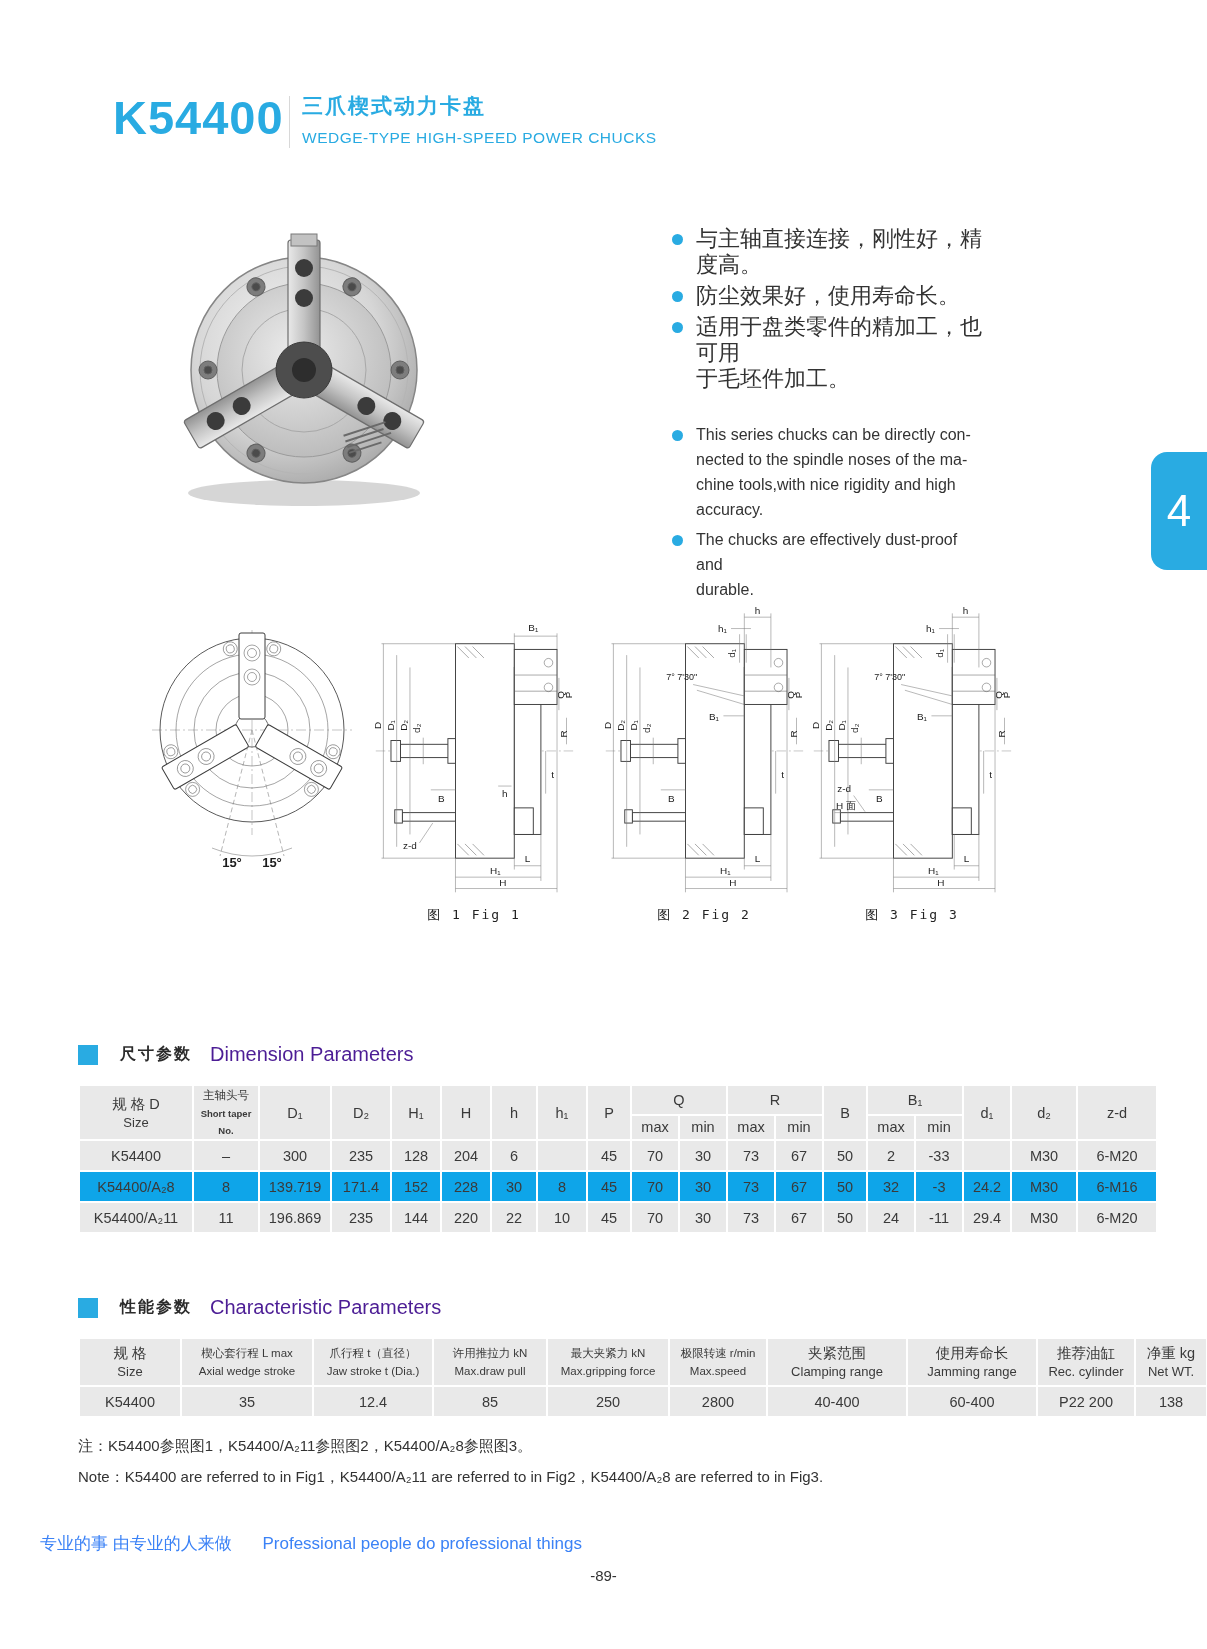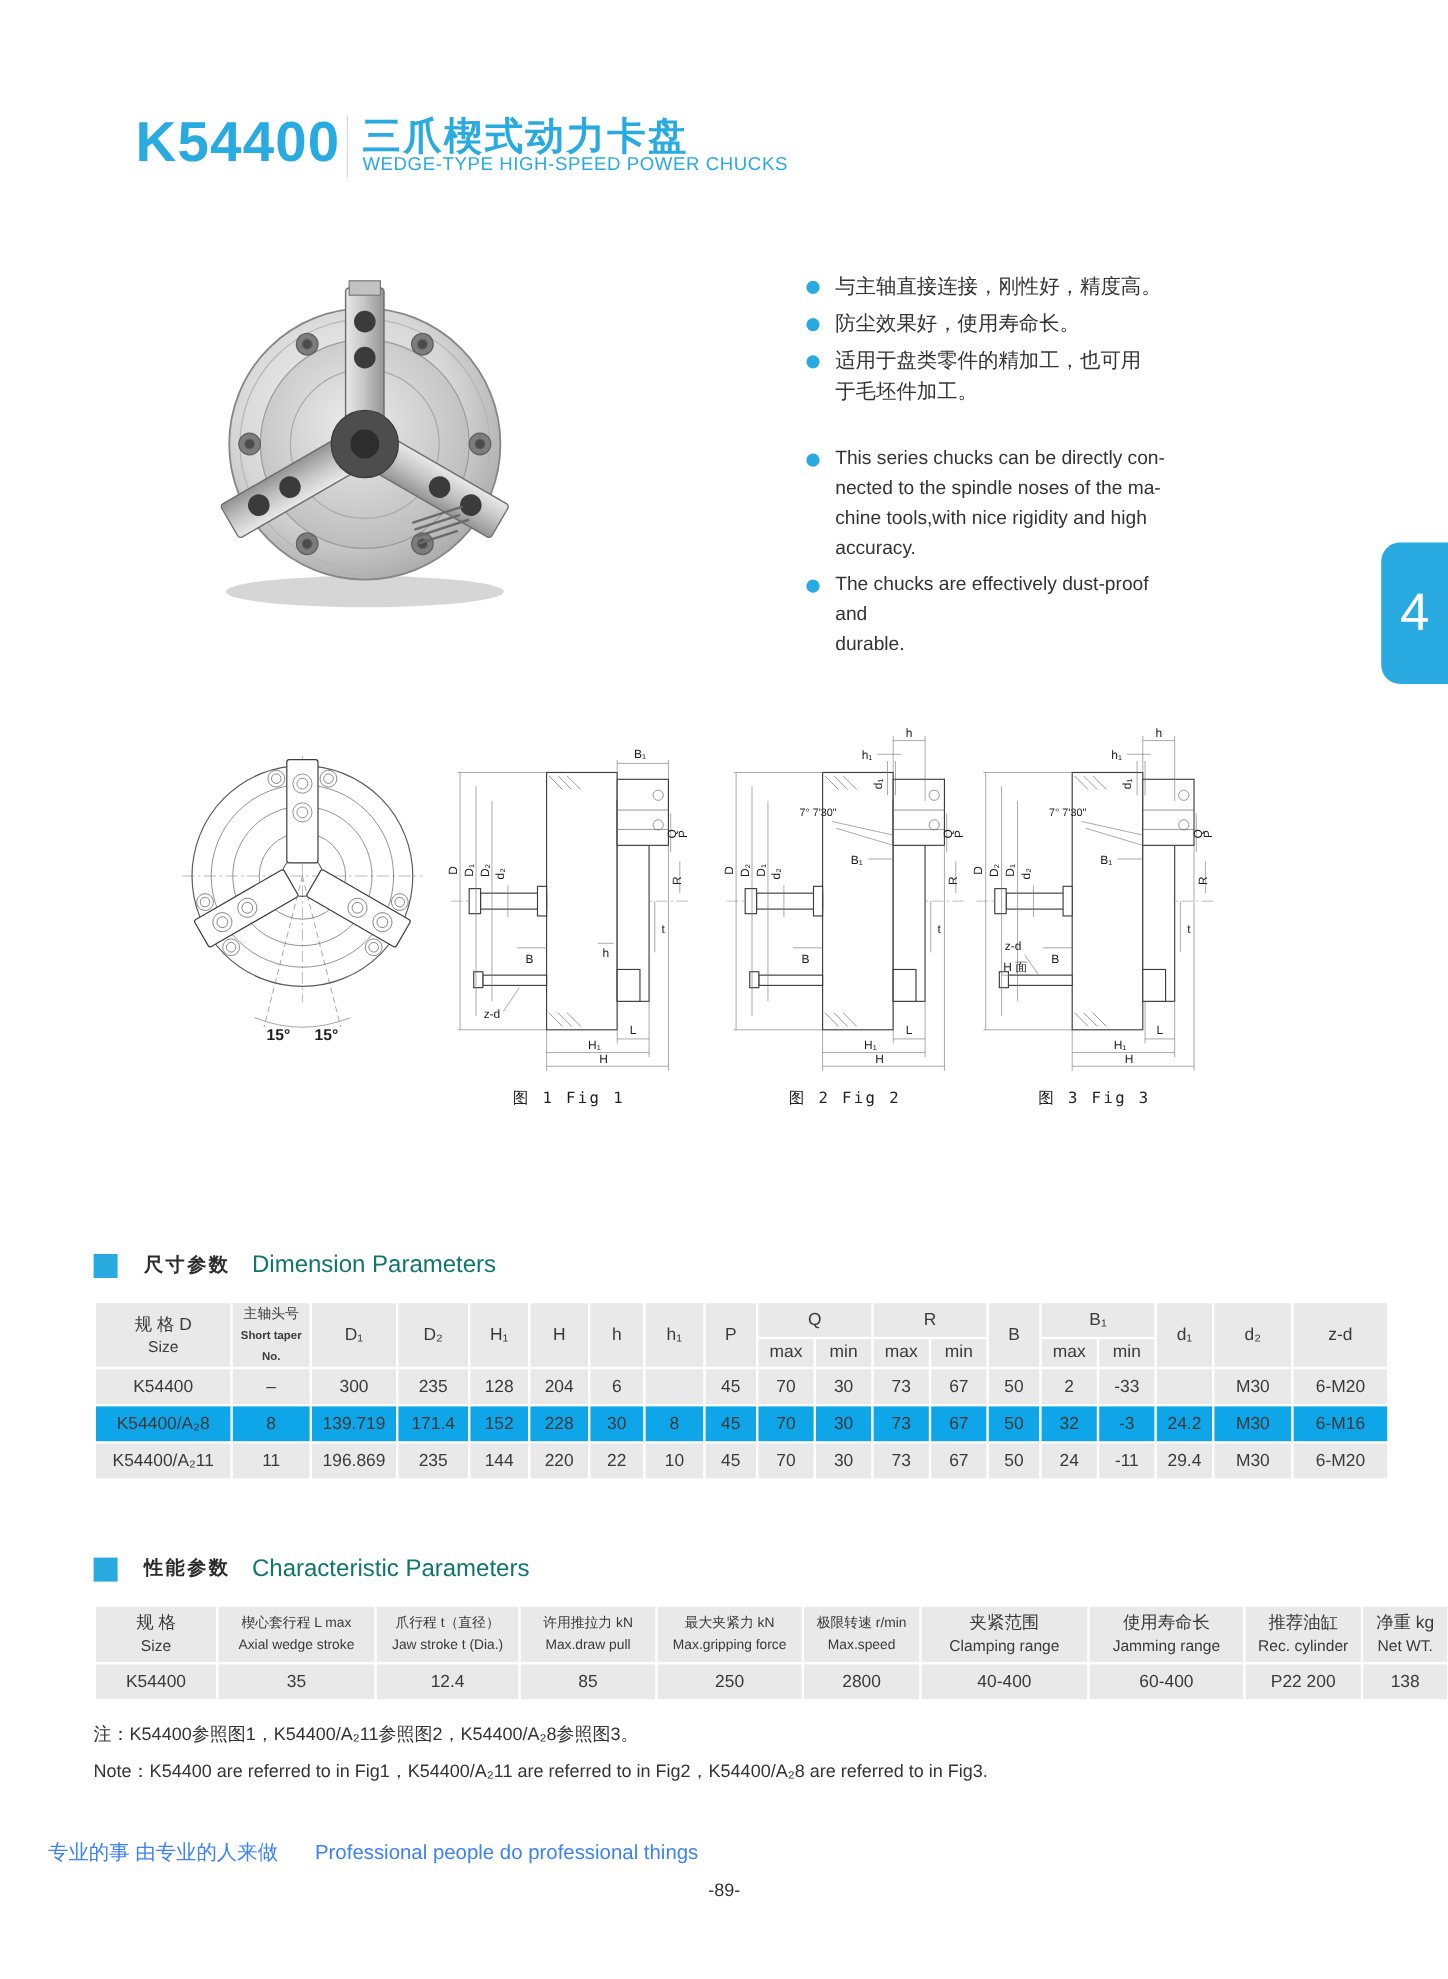--- a/index.html
+++ b/index.html
@@ -2,52 +2,52 @@
 <html><head>
 <meta charset="utf-8">
 <style>
   html,body{margin:0;padding:0;background:#fff;}
   .page{position:relative;width:1207px;height:1649px;background:#fff;overflow:hidden;
         font-family:"Liberation Sans","DejaVu Sans",sans-serif;color:#333;}
   
   .model{position:absolute;left:113px;top:90px;font-size:47px;font-weight:bold;
          color:#29abe2;letter-spacing:1px;}
   .hdr-rule{position:absolute;left:289px;top:96px;width:1px;height:52px;background:#d8d8d8;}
-  .title-cn{position:absolute;left:302px;top:92px;font-size:32px;font-weight:bold;color:#29abe2;letter-spacing:2px;}
+  .title-cn{position:absolute;left:302px;top:92px;font-size:21px;font-weight:bold;color:#29abe2;letter-spacing:2px;}
   .title-en{position:absolute;left:302px;top:129px;font-size:15.5px;color:#29abe2;letter-spacing:.5px;}
   
   .tab4{position:absolute;right:0;top:452px;width:56px;height:118px;background:#29abe2;
         border-radius:16px 0 0 16px;display:flex;align-items:center;justify-content:center;
         color:#fff;font-size:44px;}
   
   .features{position:absolute;left:672px;top:226px;width:310px;}
   .feat{display:flex;margin-bottom:5px;}
   .feat .dot{width:11px;height:11px;border-radius:50%;background:#29abe2;flex:0 0 11px;margin:8px 13px 0 0;}
-  .feat .txt{font-size:17px;line-height:26px;color:#333;}
+  .feat .txt{font-size:22px;line-height:26px;color:#333;}
   .features-en{margin-top:30px;}
   .features-en .txt{font-size:16px;line-height:25px;}
   
   .photo{position:absolute;left:168px;top:228px;}
   
   .fig{position:absolute;}
   .fig svg{display:block;}
   .fig .cap{margin-top:2px;text-align:center;font-size:13px;letter-spacing:2px;color:#222;
             font-family:"DejaVu Sans Mono",monospace;}
   svg text{font-size:10.5px;fill:#1c1c1c;font-family:"Liberation Sans","DejaVu Sans",sans-serif;}
   .ln{stroke:#3c3c3c;stroke-width:1;fill:#fff;}
   .thin{stroke:#5a5a5a;stroke-width:.55;fill:none;}
   .dim{stroke:#777;stroke-width:.55;fill:none;}
   .cl{stroke:#888;stroke-width:.5;stroke-dasharray:10 3 2 3;}
   .dash{stroke:#777;stroke-width:.55;stroke-dasharray:5 3;fill:none;}
   
   .section{position:absolute;left:78px;width:1052px;}
   .sec-head{display:flex;align-items:center;}
   .sec-sq{width:20px;height:20px;background:#29abe2;margin-right:22px;}
   .sec-cn{font-size:16px;font-weight:bold;color:#2b2b2b;letter-spacing:2px;margin-right:18px;}
-  .sec-en{font-size:20px;color:#0f766e;}
+  .sec-en{font-size:20px;color:#4c1d95;}
   
   table{border-collapse:separate;border-spacing:2px;table-layout:fixed;margin-top:18px;width:1050px;}
   th,td{background:#e9e9e9;text-align:center;vertical-align:middle;font-weight:normal;
         font-size:14.5px;color:#3a3a3a;padding:0 2px;overflow:hidden;}
   tr.rowwhite td{background:#0ea5e9;}
   .h2l .cn{display:block;font-size:14.5px;line-height:19px;}
   .h2l .en{display:block;font-size:13px;line-height:17px;}
   .h2l .sm{font-size:11.5px;}
   .h2l .xs{font-size:9.5px;font-weight:bold;}
   .dimtab tr.hr1 th{height:25px;}

